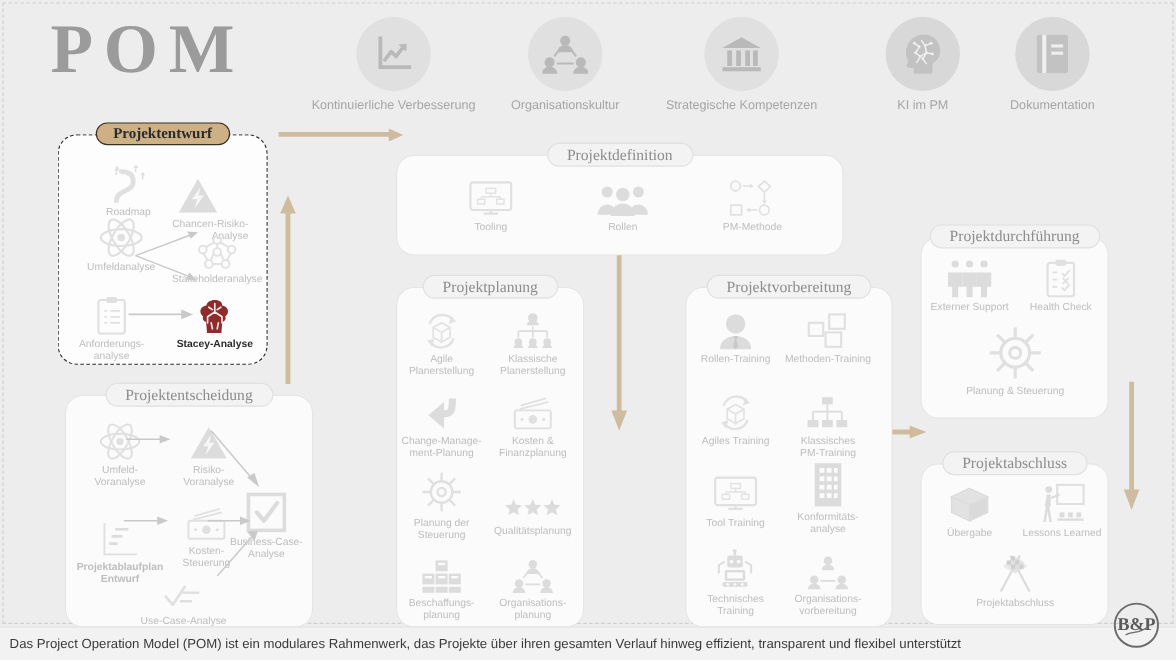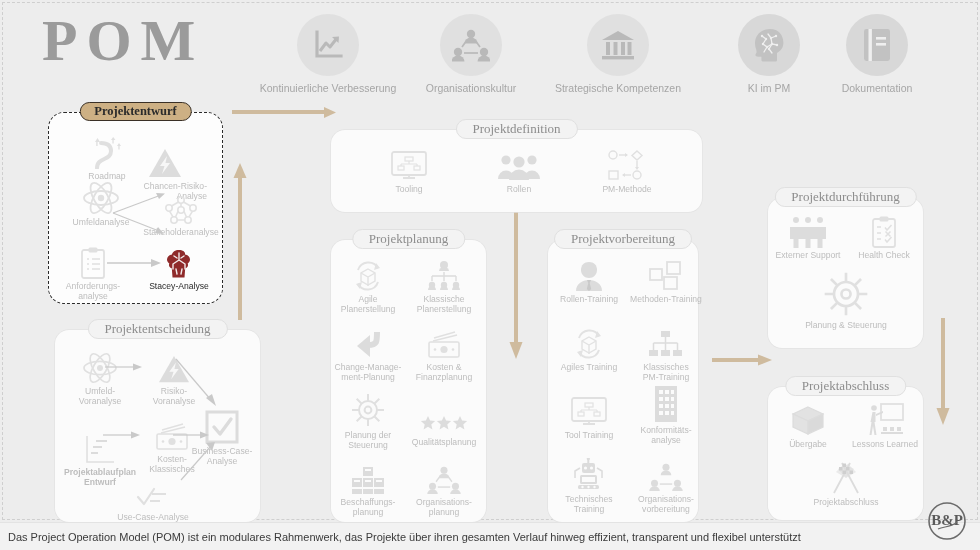--- a/index.html
+++ b/index.html
@@ -64,21 +64,21 @@
     font-size: 12.5px;
     padding: 1px 14px;
   }
   
   .item { position: absolute; text-align: center; width: 92px; }
   .item .glyph { height: 40px; display: flex; align-items: flex-end; justify-content: center; }
   .item .cap {
     margin-top: 3px; font-size: 8.6px; color: #bdbdbd;
     line-height: 1.15; white-space: pre-line;
   }
-  .item.dark .cap { color: #2a2a2a; font-weight: 400; }
+  .item.dark .cap { color: #2a2a2a; font-weight: 700; }
   
   .flow { position: absolute; }
   .flow svg { display: block; }
   
   .inner-arrow { position: absolute; }
   
   #caption {
     position: absolute; left: 0; bottom: 0;
     width: 980px; height: 28px;
     background: #f2f2f2;
@@ -388,21 +388,21 @@
               <path d="M9 8 L30 2"></path>
               <path d="M8 11 L32 5"></path>
             </g>
             <rect x="4" y="12" width="30" height="15" rx="1.5" fill="none" stroke="#e0e0e0" stroke-width="1.6"></rect>
             <circle cx="19" cy="19.5" r="3.6" fill="#e0e0e0"></circle>
             <circle cx="10" cy="19.5" r="1.3" fill="#e0e0e0"></circle>
             <circle cx="28" cy="19.5" r="1.3" fill="#e0e0e0"></circle>
           </svg>
       </div>
       <div class="cap">Kosten-
-Klassisches</div>
+Steuerung</div>
     </div>
 
     <div class="item" style="left:128px; top:74px; width:78px;">
       <div class="glyph">
         <svg width="34" height="34" viewBox="0 0 34 34">
             <rect x="2" y="2" width="30" height="30" fill="none" stroke="#dcdcdc" stroke-width="3"></rect>
             <path d="M9 17 L15 24 L26 9" fill="none" stroke="#dcdcdc" stroke-width="3.4" stroke-linecap="round" stroke-linejoin="round"></path>
           </svg>
       </div>
       <div class="cap">Business-Case-
@@ -648,21 +648,21 @@
               <path d="M23 12 L28 19"></path>
               <path d="M12 25 H26"></path>
             </g>
           </svg>
       </div>
       <div class="cap">Organisations-
 planung</div>
     </div>
   </div>
 
-  <div class="card" style="left:548px; top:240px; width:150px; height:282px;">
+  <div class="card" style="left:572px; top:240px; width:171px; height:282px;">
     <div class="card-title">Projektvorbereitung</div>
 
     <div class="item" style="left:-2px; top:12px; width:86px;">
       <div class="glyph">
         <svg width="34" height="32" viewBox="0 0 34 32">
             <g fill="#dcdcdc">
               <path d="M17 2 c-5 0-8 3.2-8 8 0 4.5 3.5 8 8 8 s8-3.5 8-8c0-4.8-3-8-8-8z"></path>
               <path d="M4 31 c0-7 6-11 13-11 s13 4 13 11z"></path>
             </g>
             <g fill="#c9c9c9">

